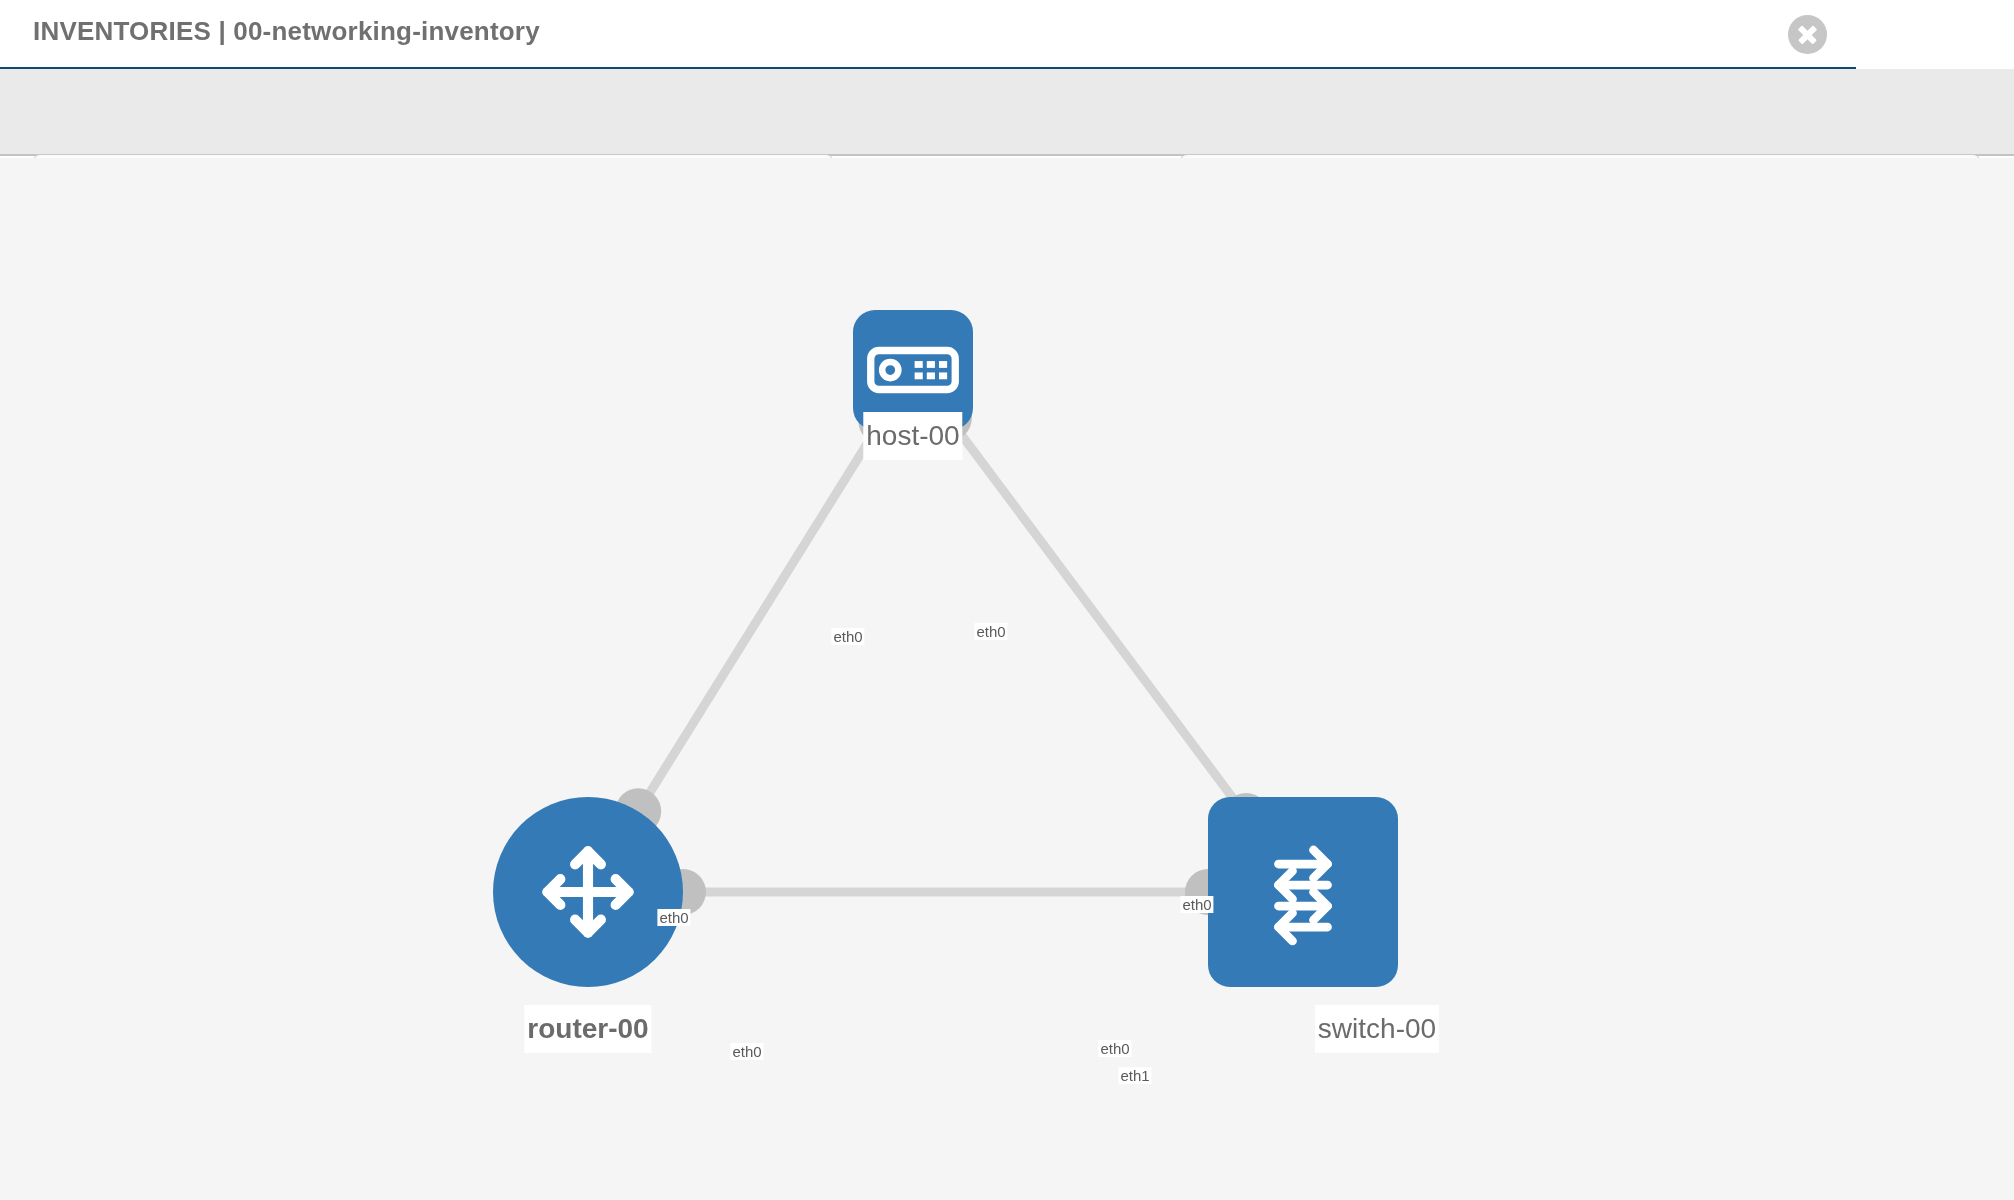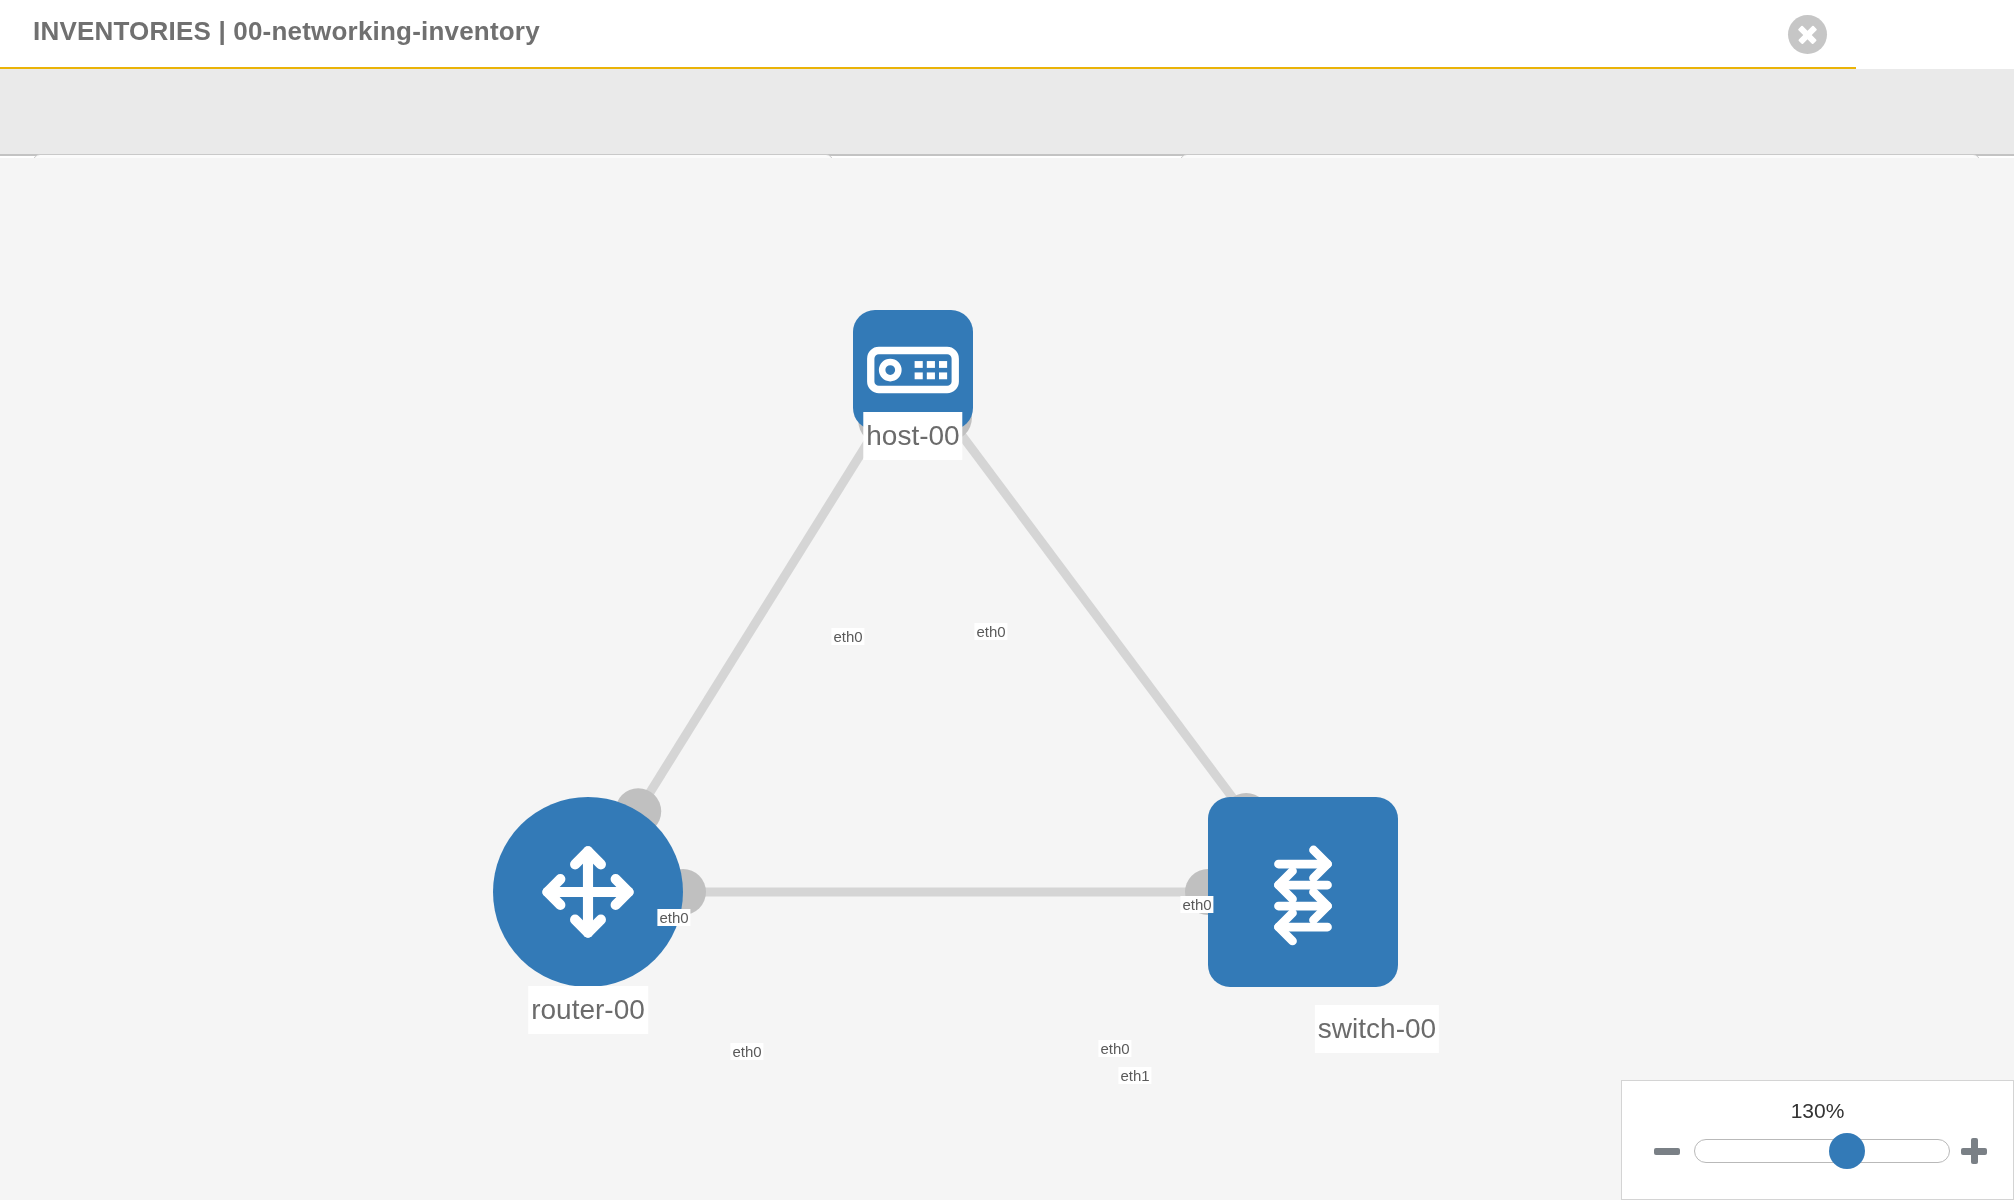--- a/index.html
+++ b/index.html
@@ -18,21 +18,21 @@
     background: #ffffff;
   }
 
   
   .header {
     position: absolute;
     left: 0; top: 0;
     width: 1856px;
     height: 69px;
     background: #ffffff;
-    border-bottom: 2px solid #eab308;
+    border-bottom: 2px solid #0c4a6e;
   }
   .header-title {
     position: absolute;
     left: 33px;
     top: 16px;
     font-size: 26px;
     font-weight: bold;
     color: #707070;
     letter-spacing: 0.2px;
     white-space: nowrap;
@@ -300,21 +300,21 @@
               <path d="M25 17l7-7 7 7"></path>
               <path d="M32 34v20"></path>
               <path d="M25 47l7 7 7-7"></path>
               <path d="M30 32H10"></path>
               <path d="M17 25l-7 7 7 7"></path>
               <path d="M34 32h20"></path>
               <path d="M47 25l7 7-7 7"></path>
             </g>
           </svg>
         </div>
-        <div class="node-label" style="left: 588px; top: 828px;">router-00</div>
+        <div class="node-label" style="left: 588px; top: 847px; font-weight: bold;">router-00</div>
         <div class="node node-rounded" style="width: 190px; height: 190px; left: 1208px; top: 639px; background: rgb(51, 122, 183);">
           <svg width="112" height="112" viewBox="0 0 64 64">
             <g stroke="#fff" stroke-width="5" stroke-linecap="round" stroke-linejoin="round" fill="none">
               <path d="M18 16h28"></path>
               <path d="M38 8l8 8-8 8"></path>
               <path d="M46 28H18"></path>
               <path d="M26 20l-8 8 8 8"></path>
               <path d="M18 40h28"></path>
               <path d="M38 32l8 8-8 8"></path>
               <path d="M46 52H18"></path>
@@ -326,27 +326,14 @@
         <div class="iface-label" style="left: 848px; top: 470px;">eth0</div>
         <div class="iface-label" style="left: 991px; top: 465px;">eth0</div>
         <div class="iface-label" style="left: 674px; top: 751px;">eth0</div>
         <div class="iface-label" style="left: 1197px; top: 738px;">eth0</div>
         <div class="iface-label" style="left: 747px; top: 885px;">eth0</div>
         <div class="iface-label" style="left: 1115px; top: 882px;">eth0</div>
         <div class="iface-label" style="left: 1135px; top: 882px; margin-top: 27px;">eth1</div>
       </div>
   </div>
 
-  <div class="zoom-panel">
-    <div class="zoom-value">130%</div>
-    <div class="zoom-minus">
-      <span class="bar h"></span>
-    </div>
-    <div class="zoom-track" id="zoom-track">
-      <div class="zoom-thumb" id="zoom-thumb" style="left: 152.4px;"></div>
-    </div>
-    <div class="zoom-plus">
-      <span class="bar h"></span>
-      <span class="bar v"></span>
-    </div>
-  </div>
 
 </div>
 
 </body></html>

